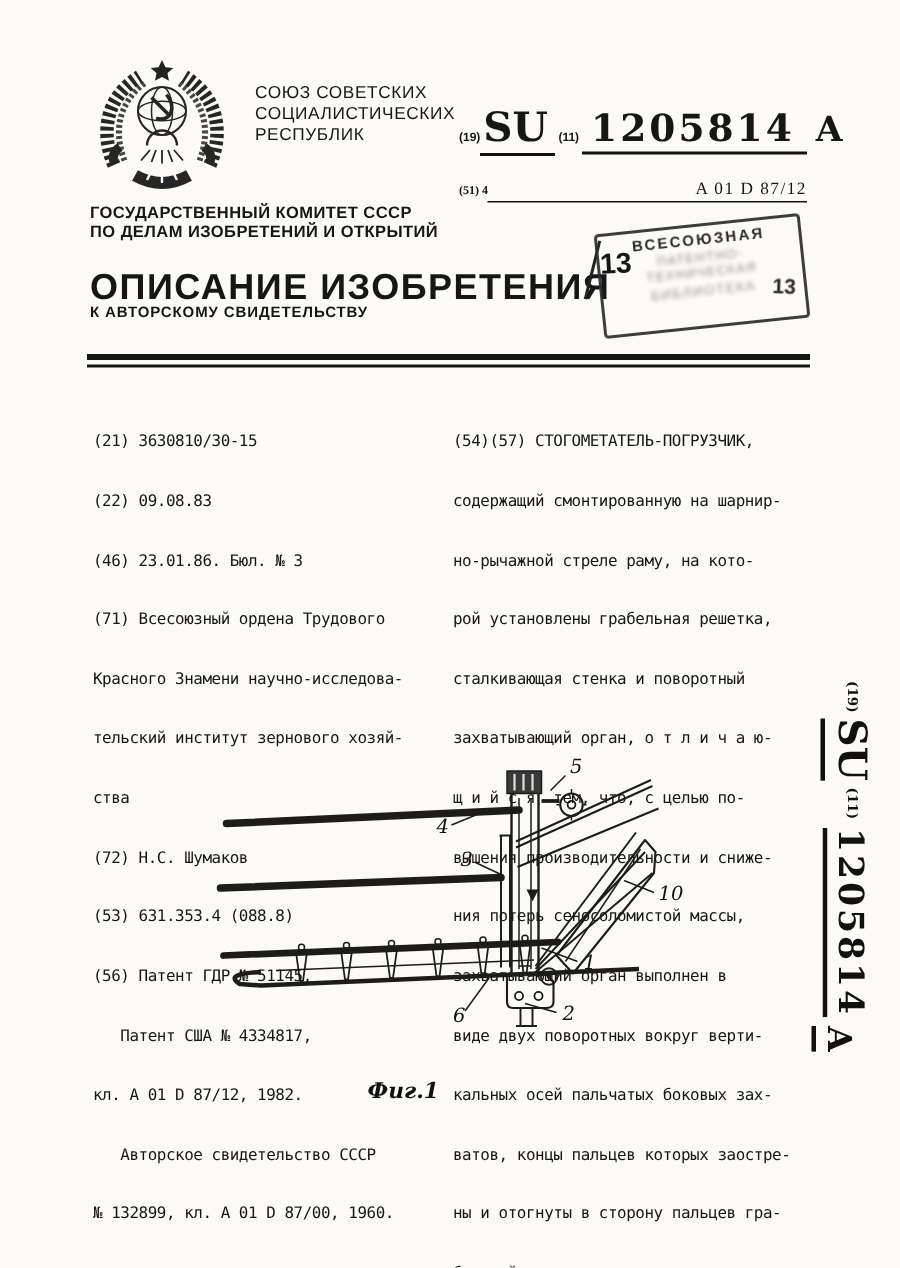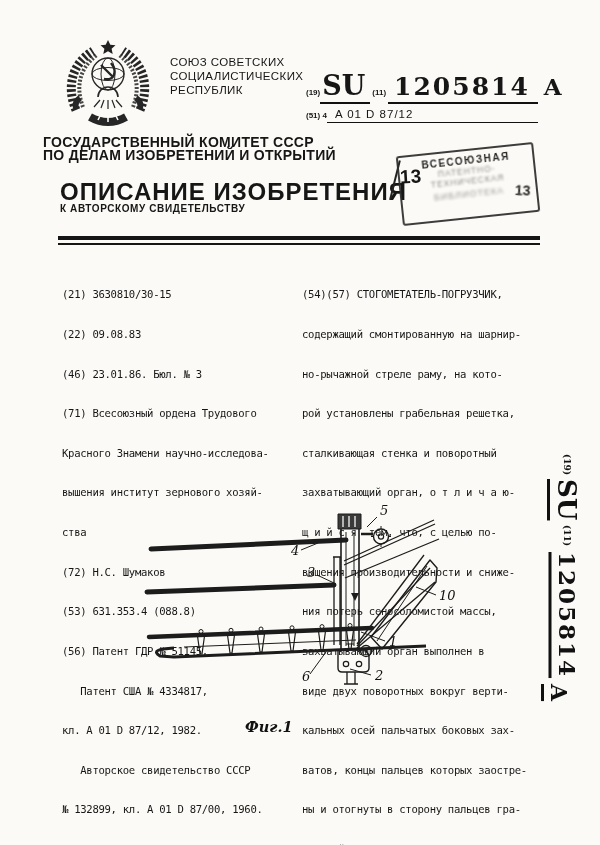--- a/index.html
+++ b/index.html
@@ -5,27 +5,27 @@
   html,body{margin:0;padding:0;}
   body{
     width:600px;height:845px;position:relative;overflow:hidden;
     background:#fbfaf6;color:#161616;
     font-family:"Liberation Sans",sans-serif;
   }
   .abs{position:absolute;}
 
   
   .union-label{left:170px;top:55px;font-size:11.5px;font-weight:normal;line-height:14px;letter-spacing:.4px;}
-  .committee{left:43px;top:136px;font-size:14px;font-weight:bold;line-height:13px;letter-spacing:.3px;}
+  .committee{left:60px;top:136px;font-size:11px;font-weight:bold;line-height:13px;letter-spacing:.3px;}
   .codes-row{left:306px;top:70px;width:236px;display:flex;align-items:baseline;}
   .c-small{font-size:8px;font-weight:bold;}
   .c-su{font-family:"DejaVu Serif",serif;font-weight:bold;font-size:27px;border-bottom:2.5px solid #111;padding:0 5px 1px 2px;margin-right:2px;}
   .c-num{font-family:"DejaVu Serif",serif;font-weight:bold;font-size:25px;letter-spacing:2px;border-bottom:2.5px solid #111;padding:0 8px 1px 6px;margin-left:2px;flex:1;}
   .c-kind{font-family:"DejaVu Serif",serif;font-weight:bold;font-size:23px;margin-left:6px;}
-  .ipc-row{left:306px;top:108px;width:232px;display:flex;align-items:baseline;font-family:Liberation Sans, sans-serif;}
+  .ipc-row{left:306px;top:120px;width:232px;display:flex;align-items:baseline;font-family:Liberation Serif, serif;text-align:right;}
   .ipc-class{flex:1;font-size:11.5px;border-bottom:1.5px solid #111;padding:0 0 2px 8px;letter-spacing:1px;}
   .doc-title{left:60px;top:178px;font-size:24px;font-weight:bold;letter-spacing:1px;white-space:nowrap;}
   .doc-subtitle{left:60px;top:203px;font-size:10px;font-weight:bold;letter-spacing:.6px;}
   .mark13{left:400px;top:166px;font-size:19px;font-weight:bold;transform:rotate(-3deg);}
   .mark-slash{left:394px;top:160px;width:2px;height:40px;background:#222;transform:rotate(14deg);}
 
   
   .stamp{
     left:399px;top:149px;width:138px;height:70px;
     border:2.5px solid #2e2e2e;border-radius:3px;
@@ -126,21 +126,21 @@
 
 <div class="abs rule-thick"></div>
 <div class="abs rule-thin"></div>
 
 <div class="abs col col-left">
   <div>(21) 3630810/30-15</div>
   <div>(22) 09.08.83</div>
   <div>(46) 23.01.86. Бюл. № 3</div>
   <div>(71) Всесоюзный ордена Трудового</div>
   <div>Красного Знамени научно-исследова-</div>
-  <div>вышения институт зернового хозяй-</div>
+  <div>тельский институт зернового хозяй-</div>
   <div>ства</div>
   <div>(72) Н.С. Шумаков</div>
   <div>(53) 631.353.4 (088.8)</div>
   <div>(56) Патент ГДР № 51145,</div>
   <div>   Патент США № 4334817,</div>
   <div>кл. А 01 D 87/12, 1982.</div>
   <div>   Авторское свидетельство СССР</div>
   <div>№ 132899, кл. А 01 D 87/00, 1960.</div>
 </div>
 

